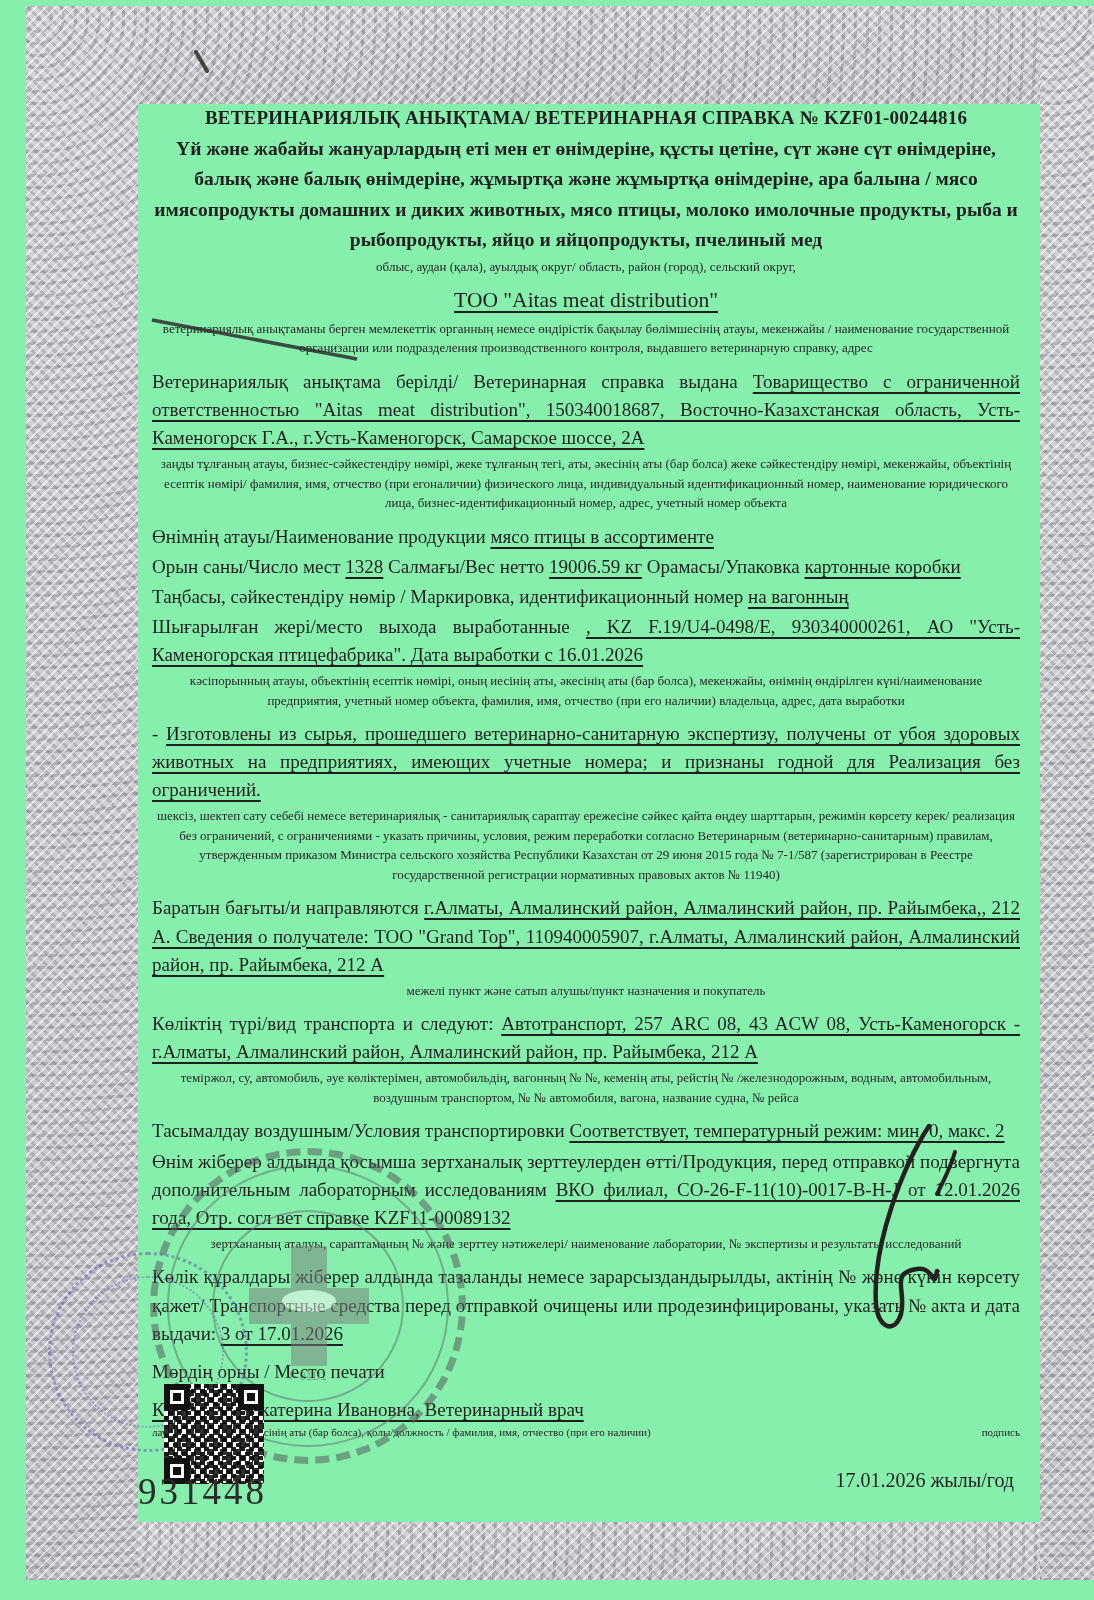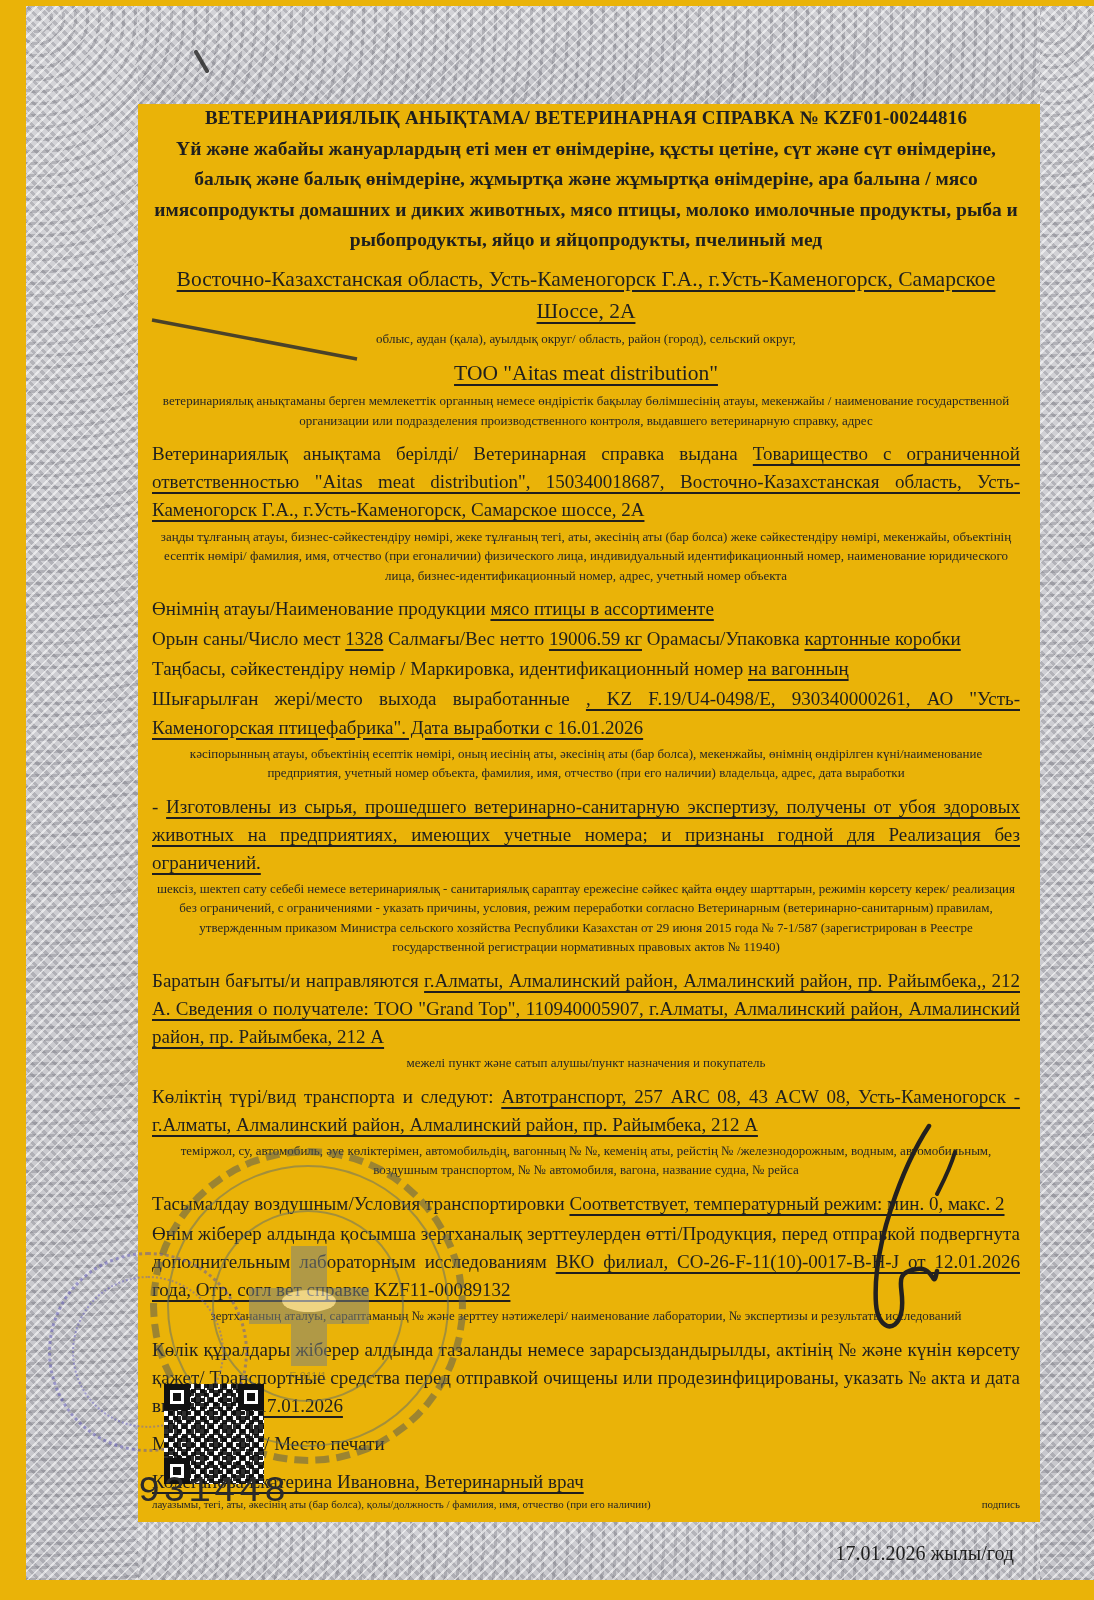--- a/index.html
+++ b/index.html
@@ -1,18 +1,18 @@
 <!DOCTYPE html>
 <html><head>
 <meta charset="utf-8">
 <style>
   html,body { margin:0; padding:0; background:#ffffff; }
   .page {
     position:relative; width:1094px; height:1600px; margin:0 auto;
-    background:#eab308; overflow:hidden;
+    background:#86efac; overflow:hidden;
     font-family:"Liberation Serif", serif; color:#1f1f1f;
   }
   
   .band {
     position:absolute;
     background:
       repeating-linear-gradient(135deg, rgba(255,255,255,.55) 0 2px, rgba(255,255,255,0) 2px 7px),
       repeating-linear-gradient(45deg, rgba(104,104,114,.28) 0 3px, rgba(255,255,255,0) 3px 8px),
       repeating-radial-gradient(circle at 12px 12px, rgba(104,104,114,.30) 0 3px, rgba(255,255,255,0) 3px 12px),
       linear-gradient(180deg,#d4d4d8,#c7c7cc);
@@ -58,42 +58,41 @@
   .qr { position:absolute; left:164px; top:1384px; width:100px; height:100px; background:
       repeating-conic-gradient(rgba(10,10,10,.92) 0% 25%, rgba(255,255,255,0) 0% 50%) 0px 0px / 9px 9px,
       repeating-conic-gradient(rgba(10,10,10,.85) 0% 25%, rgba(255,255,255,0) 0% 50%) 4px 6px / 13px 13px,
       #fdfdfd; }
   .qr .finder { position:absolute; width:26px; height:26px; border:6px solid #111; background:#fff; box-sizing:border-box; }
   .qr .finder::after { content:""; position:absolute; left:3px; top:3px; width:8px; height:8px; background:#111; }
   .qr .f-tl { left:0; top:0; }
   .qr .f-tr { right:0; top:0; }
   .qr .f-bl { left:0; bottom:0; }
 
-  .serial { position:absolute; left:138px; top:1470px; font-family:Liberation Mono, monospace;
+  .serial { position:absolute; left:138px; top:1470px; font-family:Liberation Serif, serif;
             font-size:37px; letter-spacing:3px; color:#2b2b2b; }
 
   .overlay-svg { position:absolute; left:0; top:0; pointer-events:none; }
   .signature-svg { position:absolute; left:832px; top:1122px; pointer-events:none; }
 </style>
 </head>
 <body>
 
 <div class="page">
 
   <div class="band band-top"></div>
   <div class="band band-bottom"></div>
   <div class="band band-left"></div>
   <div class="band band-right"></div>
 
   <div class="content">
 
     <div class="title center">ВЕТЕРИНАРИЯЛЫҚ АНЫҚТАМА/ ВЕТЕРИНАРНАЯ СПРАВКА № KZF01-00244816</div>
     <div class="subtitle center">Үй және жабайы жануарлардың еті мен ет өнімдеріне, құсты цетіне, сүт және сүт өнімдеріне, балық және балық өнімдеріне, жұмыртқа және жұмыртқа өнімдеріне, ара балына / мясо имясопродукты домашних и диких животных, мясо птицы, молоко имолочные продукты, рыба и рыбопродукты, яйцо и яйцопродукты, пчелиный мед</div>
 
-    <div class="big-line center filled">Восточно-Казахстанская область, Усть-Каменогорск Г.А., г.Усть-Каменогорск, Самарское Шоссе, 2А</div>
     <div class="caption">облыс, аудан (қала), ауылдық округ/ область, район (город), сельский округ,</div>
 
     <div class="big-line center"><span class="filled">ТОО "Aitas meat distribution"</span></div>
     <div class="caption">ветеринариялық анықтаманы берген мемлекеттік органның немесе өндірістік бақылау бөлімшесінің атауы, мекенжайы / наименование государственной организации или подразделения производственного контроля, выдавшего ветеринарную справку, адрес</div>
 
     <div class="block justify">
       <span>Ветеринариялық анықтама берілді/ Ветеринарная справка выдана</span>
       <span class="filled">Товарищество с ограниченной ответственностью "Aitas meat distribution", 150340018687, Восточно-Казахстанская область, Усть-Каменогорск Г.А., г.Усть-Каменогорск, Самарское шоссе, 2А</span>
     </div>
     <div class="caption">заңды тұлғаның атауы, бизнес-сәйкестендіру нөмірі, жеке тұлғаның тегі, аты, әкесінің аты (бар болса) жеке сәйкестендіру нөмірі, мекенжайы, объектінің есептік нөмірі/ фамилия, имя, отчество (при егоналичии) физического лица, индивидуальный идентификационный номер, наименование юридического лица, бизнес-идентификационный номер, адрес, учетный номер объекта</div>

